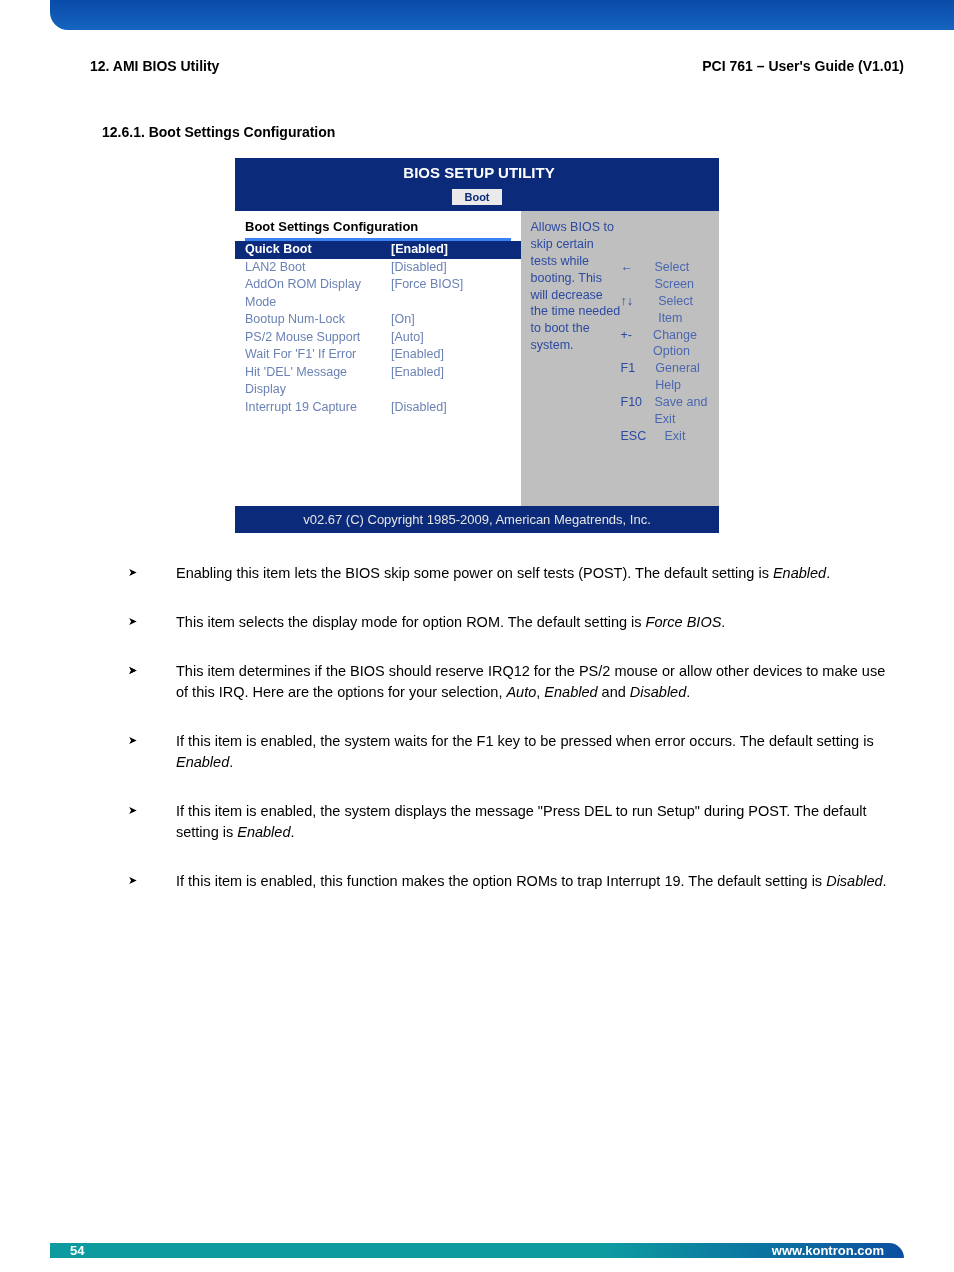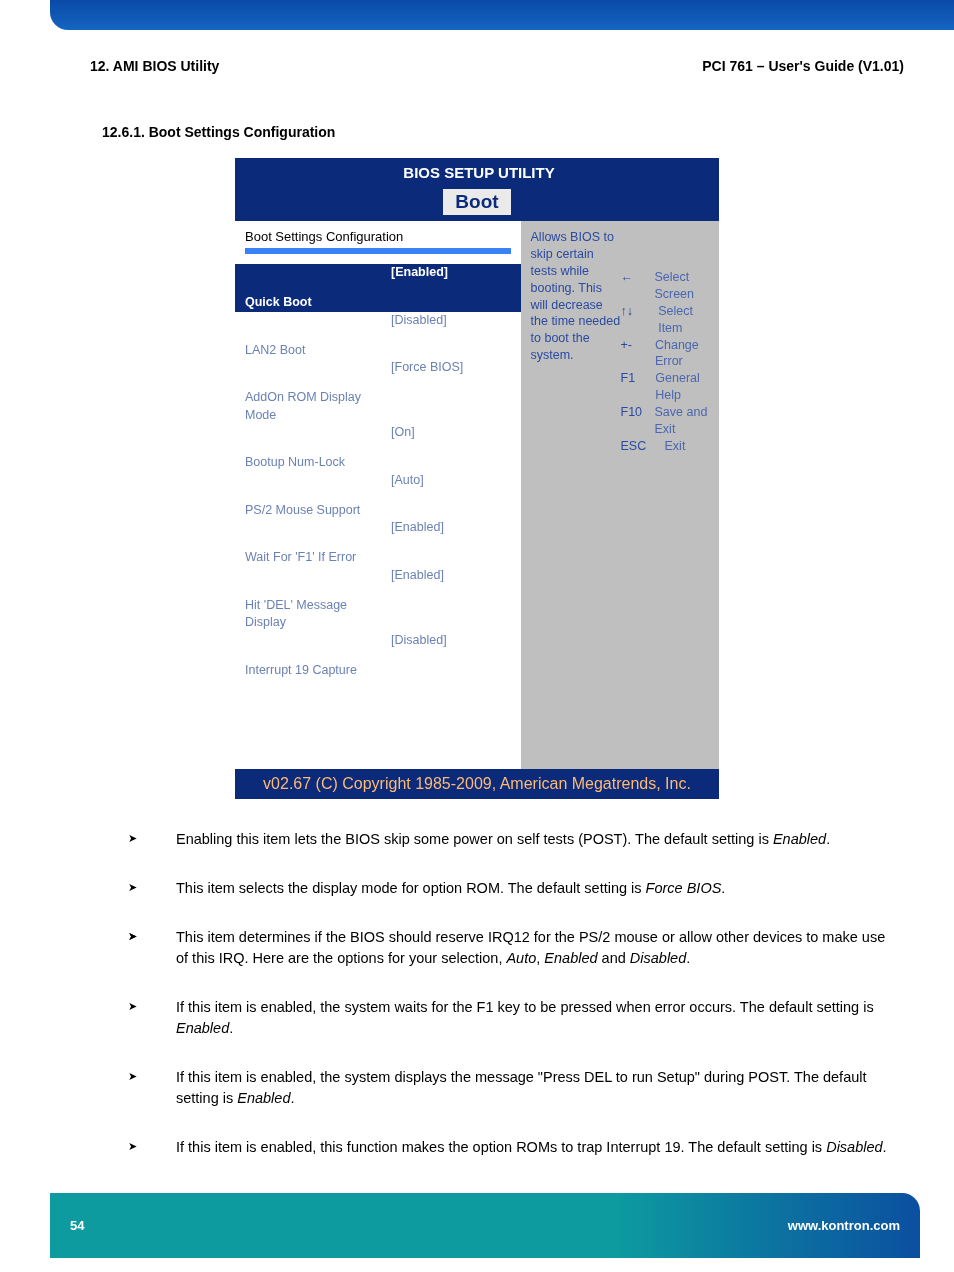--- a/index.html
+++ b/index.html
@@ -55,52 +55,51 @@
   background: #0b2a7a;
   padding: 6px 0 6px 0;
   text-align: center;
 }
 .bios-tab {
   display: inline-block;
   background: #eaeaea;
   color: #0b2a7a;
   font-weight: bold;
   padding: 2px 12px;
-  font-size: 19px;
+  font-size: 11px;
 }
 .bios-body {
   display: flex;
 }
 .bios-left {
   flex: 1.6;
   background: #0b2a7a;
   color: #a9c4ef;
   padding: 0;
   position: relative;
 }
 .bios-left-inner {
   background: #fff;
   color: #0b2a7a;
   padding: 8px 10px 90px 10px;
 }
 .bios-left-title {
   color: #000;
-  font-weight: normal;
-  border-bottom: 6px solid #3b82f6;
+  font-weight: bold;
+  border-bottom: 3px solid #3b82f6;
   padding-bottom: 4px;
-  margin-bottom: 10px;
 }
 .bios-setting-row {
   display: flex;
   font-size: 12.5px;
   line-height: 1.4;
 }
 .bios-setting-row.hl .col-a,
 .bios-setting-row.hl .col-b { color:#fff; font-weight: bold;}
-.bios-setting-row .col-a { width: 55%; background: transparent; margin-top: 30px;}
+.bios-setting-row .col-a { width: 55%; background: transparent;}
 .bios-setting-row .col-b { width: 45%; }
 .bios-setting-row.hl .col-a,
 .bios-setting-row.hl .col-b { color:#fff; }
 .bios-setting-row.hl { background:#0b2a7a; margin:0 -10px; padding:0 10px;}
 .bios-setting-row .faded { color:#6b82b5;}
 .bios-right {
   flex: 1;
   background: #bfbfbf;
   color: #2b4aa0;
   padding: 8px 10px;
@@ -108,23 +107,23 @@
   line-height: 1.35;
   display: flex;
   flex-direction: row;
   justify-content: space-between;
 }
 .bios-keys { margin-top: 40px; color:#4a67b0;}
 .bios-keys div { display:flex; gap:10px; }
 .bios-keys .k { width:34px; color:#2b4aa0;}
 .bios-footer {
   background: #0b2a7a;
-  color: #fdba74;
+  color: #e5e5e5;
   text-align: center;
-  font-size: 16px;
+  font-size: 13px;
   padding: 6px 0;
 }
 .items {
   padding: 30px 60px 0 128px;
   font-size: 14.5px;
   line-height: 1.45;
 }
 .item {
   position: relative;
   margin-bottom: 28px;
@@ -135,26 +134,26 @@
   left: 0;
   top: 2px;
   font-size: 11px;
   color: #000;
 }
 .item .em { font-style: italic; }
 .bottombar {
   position: absolute;
   bottom: 14px;
   left: 50px;
-  right: 34px;
+  right: 50px;
   background: linear-gradient(to right, #0d9ba0, #0d9ba0 65%, #0b4fa0);
   border-top-right-radius: 18px;
   color: #fff;
   font-size: 13px;
-  padding: 25px 20px;
+  padding: 0 20px;
   display: flex;
   justify-content: space-between;
   font-weight: bold;
 }
 </style>
 </head>
 <body>
 
 <div class="page">
   <div class="topbar"></div>
@@ -217,21 +216,21 @@
             <div>
               <span class="k">←</span>
               <span>Select Screen</span>
             </div>
             <div>
               <span class="k">↑↓</span>
               <span>Select Item</span>
             </div>
             <div>
               <span class="k">+-</span>
-              <span>Change Error</span>
+              <span>Change Option</span>
             </div>
             <div>
               <span class="k">F1</span>
               <span>General Help</span>
             </div>
             <div>
               <span class="k">F10</span>
               <span>Save and Exit</span>
             </div>
             <div>

